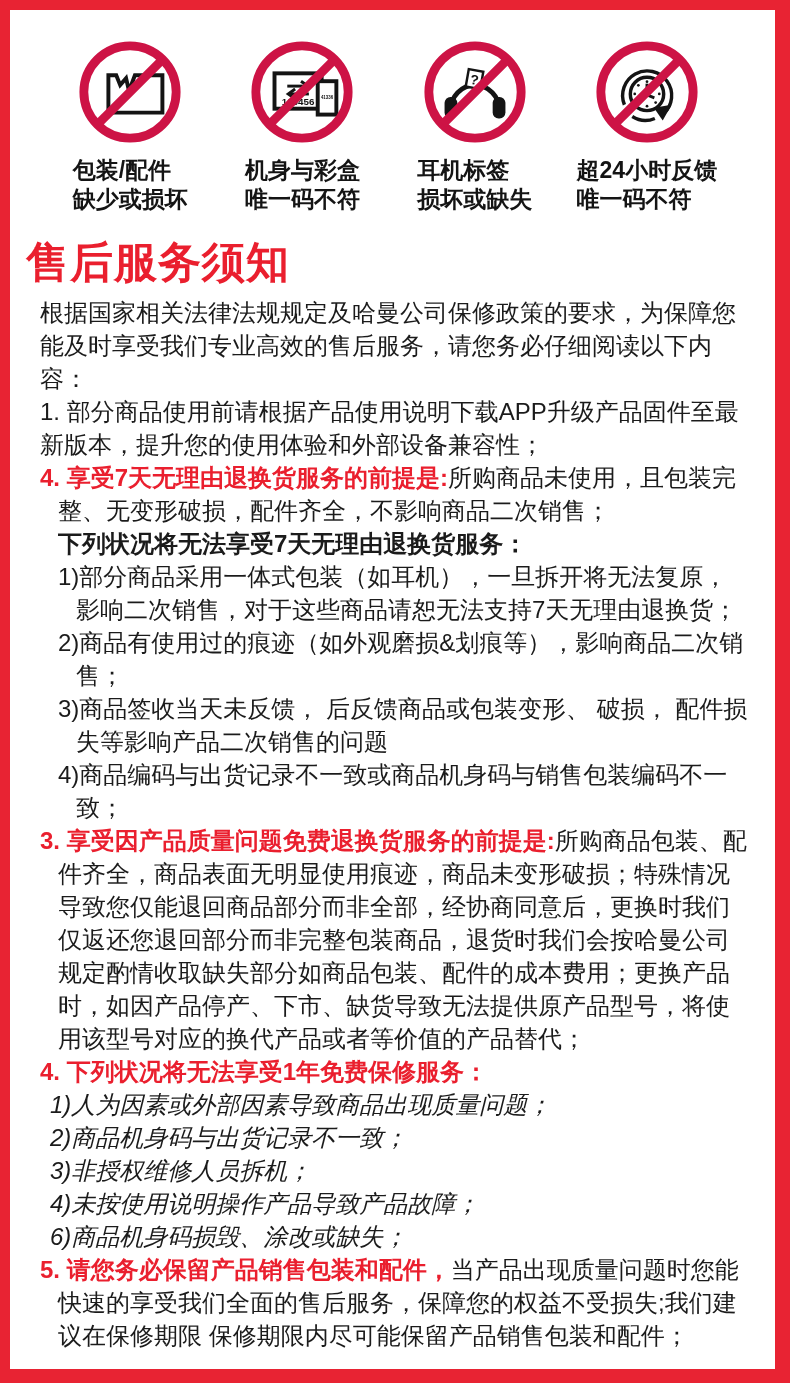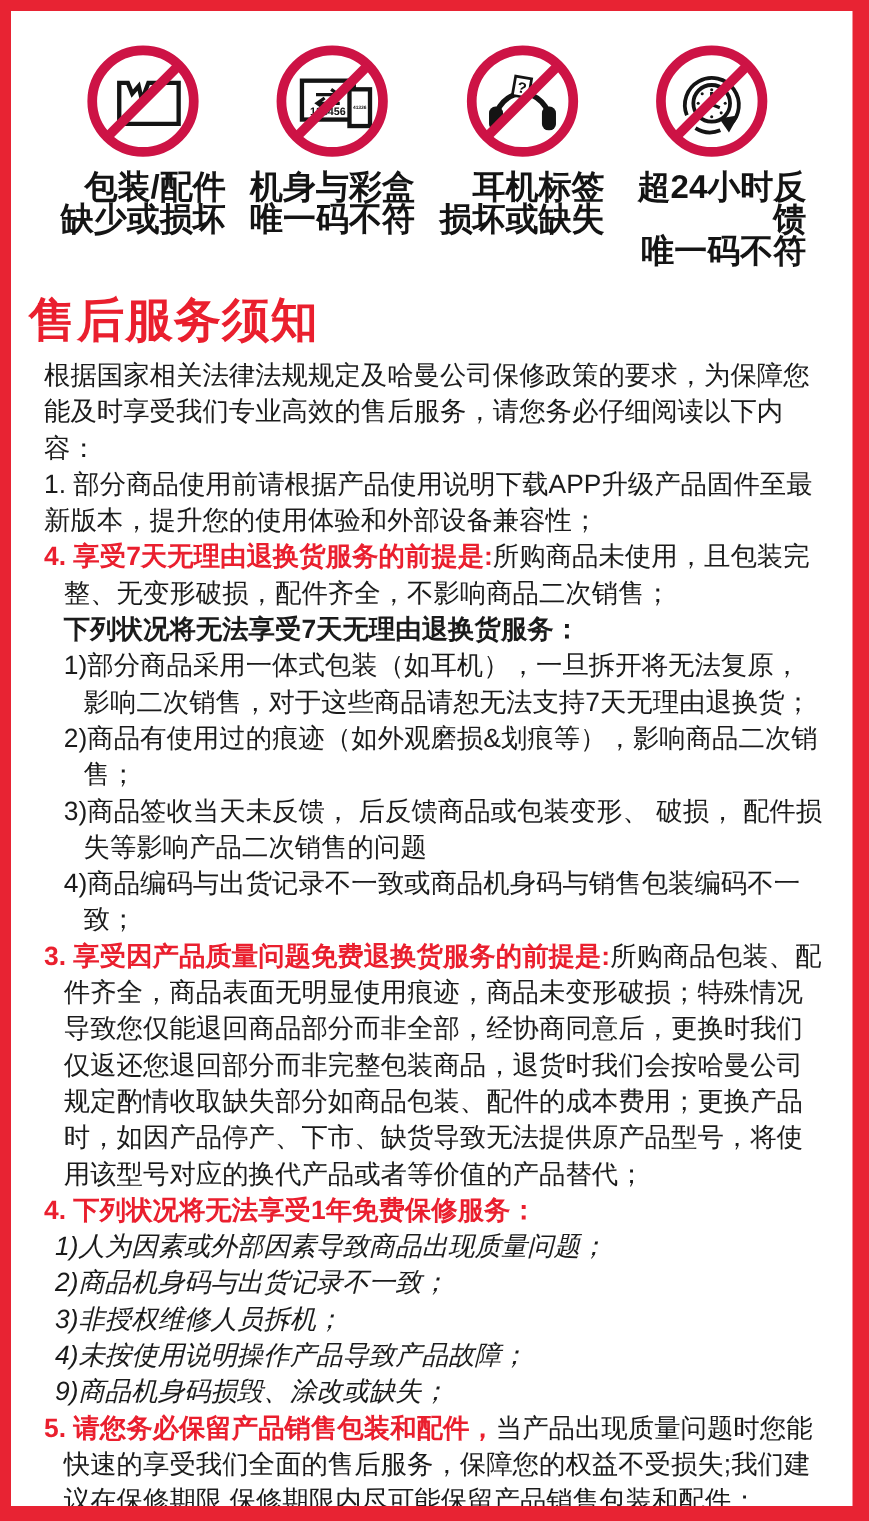--- a/index.html
+++ b/index.html
@@ -11,21 +11,21 @@
     width:790px;height:1383px;background:#fff;overflow:hidden;
     border-style:solid;border-color:var(--frame);
     border-width:10px 15px 14px 10px;
     font-family:"Liberation Sans","DejaVu Sans",sans-serif;
     color:var(--ink);
   }
   
   .icons-row{display:flex;justify-content:space-between;padding:28px 42px 0 34px;}
   .p-item{display:flex;flex-direction:column;align-items:center;width:176px;}
   .p-item svg{width:108px;height:108px;display:block;}
-  .p-label{margin-top:10px;text-align:right;font-weight:700;font-size:30px;line-height:29px;color:#141414;}
+  .p-label{margin-top:10px;text-align:left;font-weight:700;font-size:23px;line-height:29px;color:#141414;}
   
   .title{
     color:var(--red);font-size:43px;font-weight:800;letter-spacing:1px;
     margin:24px 0 10px 0;padding-left:16px;line-height:48px;
   }
   
   .body{padding:0 24px 0 30px;}
   .para{font-size:24px;line-height:33px;color:var(--ink);margin:0;}
   .para .red{color:var(--red);font-weight:700;}
   .para .b{font-weight:700;text-align:center;}
@@ -134,17 +134,17 @@
       <div class="para ind1hang"><span>1)部分商品采用一体式包装（如耳机），一旦拆开将无法复原，影响二次销售，对于这些商品请恕无法支持7天无理由退换货；</span></div>
       <div class="para ind1hang"><span>2)商品有使用过的痕迹（如外观磨损&amp;划痕等），影响商品二次销售；</span></div>
       <div class="para ind1hang"><span>3)商品签收当天未反馈， 后反馈商品或包装变形、 破损， 配件损失等影响产品二次销售的问题</span></div>
       <div class="para ind1hang"><span>4)商品编码与出货记录不一致或商品机身码与销售包装编码不一致；</span></div>
       <div class="para hang1"><span class="red">3. 享受因产品质量问题免费退换货服务的前提是:</span><span>所购商品包装、配件齐全，商品表面无明显使用痕迹，商品未变形破损；特殊情况导致您仅能退回商品部分而非全部，经协商同意后，更换时我们仅返还您退回部分而非完整包装商品，退货时我们会按哈曼公司规定酌情收取缺失部分如商品包装、配件的成本费用；更换产品时，如因产品停产、下市、缺货导致无法提供原产品型号，将使用该型号对应的换代产品或者等价值的产品替代；</span></div>
       <div class="para"><span class="red">4. 下列状况将无法享受1年免费保修服务：</span></div>
       <div class="para ind2"><span>1)人为因素或外部因素导致商品出现质量问题；</span></div>
       <div class="para ind2"><span>2)商品机身码与出货记录不一致；</span></div>
       <div class="para ind2"><span>3)非授权维修人员拆机；</span></div>
       <div class="para ind2"><span>4)未按使用说明操作产品导致产品故障；</span></div>
-      <div class="para ind2"><span>9)商品机身码损毁、涂改或缺失；</span></div>
+      <div class="para ind2"><span>6)商品机身码损毁、涂改或缺失；</span></div>
       <div class="para hang1"><span class="red">5. 请您务必保留产品销售包装和配件，</span><span>当产品出现质量问题时您能快速的享受我们全面的售后服务，保障您的权益不受损失;我们建议在保修期限 保修期限内尽可能保留产品销售包装和配件；</span></div>
     </div>
 
 </div>
 
 </body></html>

